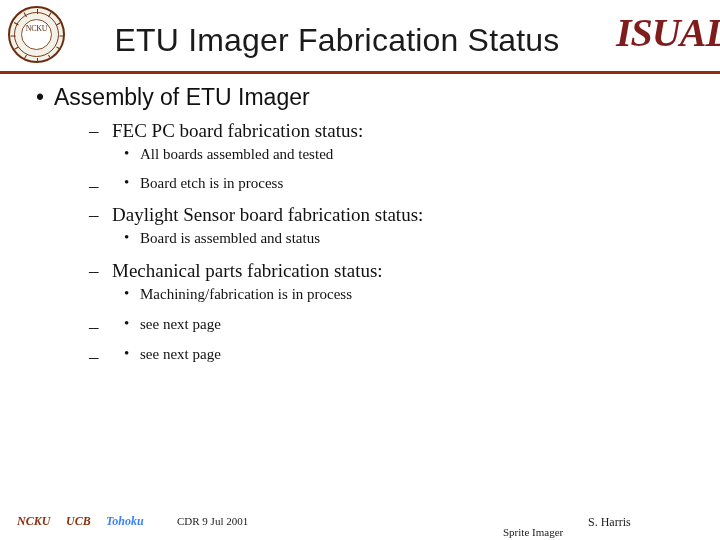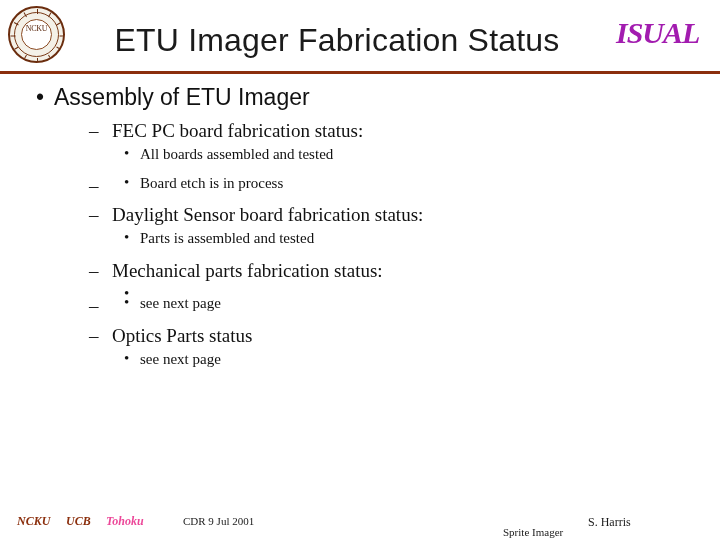--- a/index.html
+++ b/index.html
@@ -97,22 +97,22 @@
     position: absolute;
     right: 8px;
     top: 16px;
     width: 96px;
     height: 38px;
   }
   .logo-text {
     font-family: "Liberation Serif", serif;
     font-weight: bold;
     font-style: italic;
-    font-size: 30px;
-    color: #a21caf;
+    font-size: 40px;
+    color: #7f1d1d;
     letter-spacing: -1px;
     line-height: 34px;
     text-align: left;
     white-space: nowrap;
   }
   .header-rule {
     position: absolute;
     left: 0;
     top: 71px;
     width: 720px;
@@ -199,29 +199,29 @@
     color: #8b2f0d;
     font-weight: bold;
     font-style: italic;
     font-family: "Liberation Serif", serif;
     font-size: 12px;
   }
   .footer .f-tohoku {
     position: absolute;
     left: 106px;
     top: 0;
-    color: #ec4899;
+    color: #3b82f6;
     font-weight: bold;
     font-style: italic;
     font-family: "Liberation Serif", serif;
     font-size: 12px;
   }
   .footer .f-cdr {
     position: absolute;
-    left: 183px;
+    left: 177px;
     top: 1px;
     color: #1b1b1b;
     font-family: "Liberation Serif", serif;
     font-size: 11px;
   }
   .footer .f-sprite {
     position: absolute;
     left: 503px;
     top: 12px;
     color: #1b1b1b;
@@ -302,42 +302,42 @@
       <span class="dot">•</span>
       <span>Board etch is in process</span>
     </div>
 
     <div class="lvl2">
       <span class="dash">–</span>
       <span>Daylight Sensor board fabrication status:</span>
     </div>
     <div class="lvl3 gap-b">
       <span class="dot">•</span>
-      <span>Parts is assembled and tested</span>
+      <span>Board is assembled and status</span>
     </div>
 
     <div class="lvl2">
       <span class="dash">–</span>
       <span>Mechanical parts fabrication status:</span>
     </div>
     <div class="lvl3 gap-b">
       <span class="dot">•</span>
+      <span>Machining/fabrication is in process</span>
     </div>
 
     <div class="lvl2">
       <span class="dash">–</span>
     </div>
     <div class="lvl3 gap-b">
       <span class="dot">•</span>
       <span>see next page</span>
     </div>
 
     <div class="lvl2">
       <span class="dash">–</span>
-      <span>Optics Parts status</span>
     </div>
     <div class="lvl3">
       <span class="dot">•</span>
       <span>see next page</span>
     </div>
 
   </div>
 
   <div class="footer">
     <span class="f-ncku">NCKU</span>

